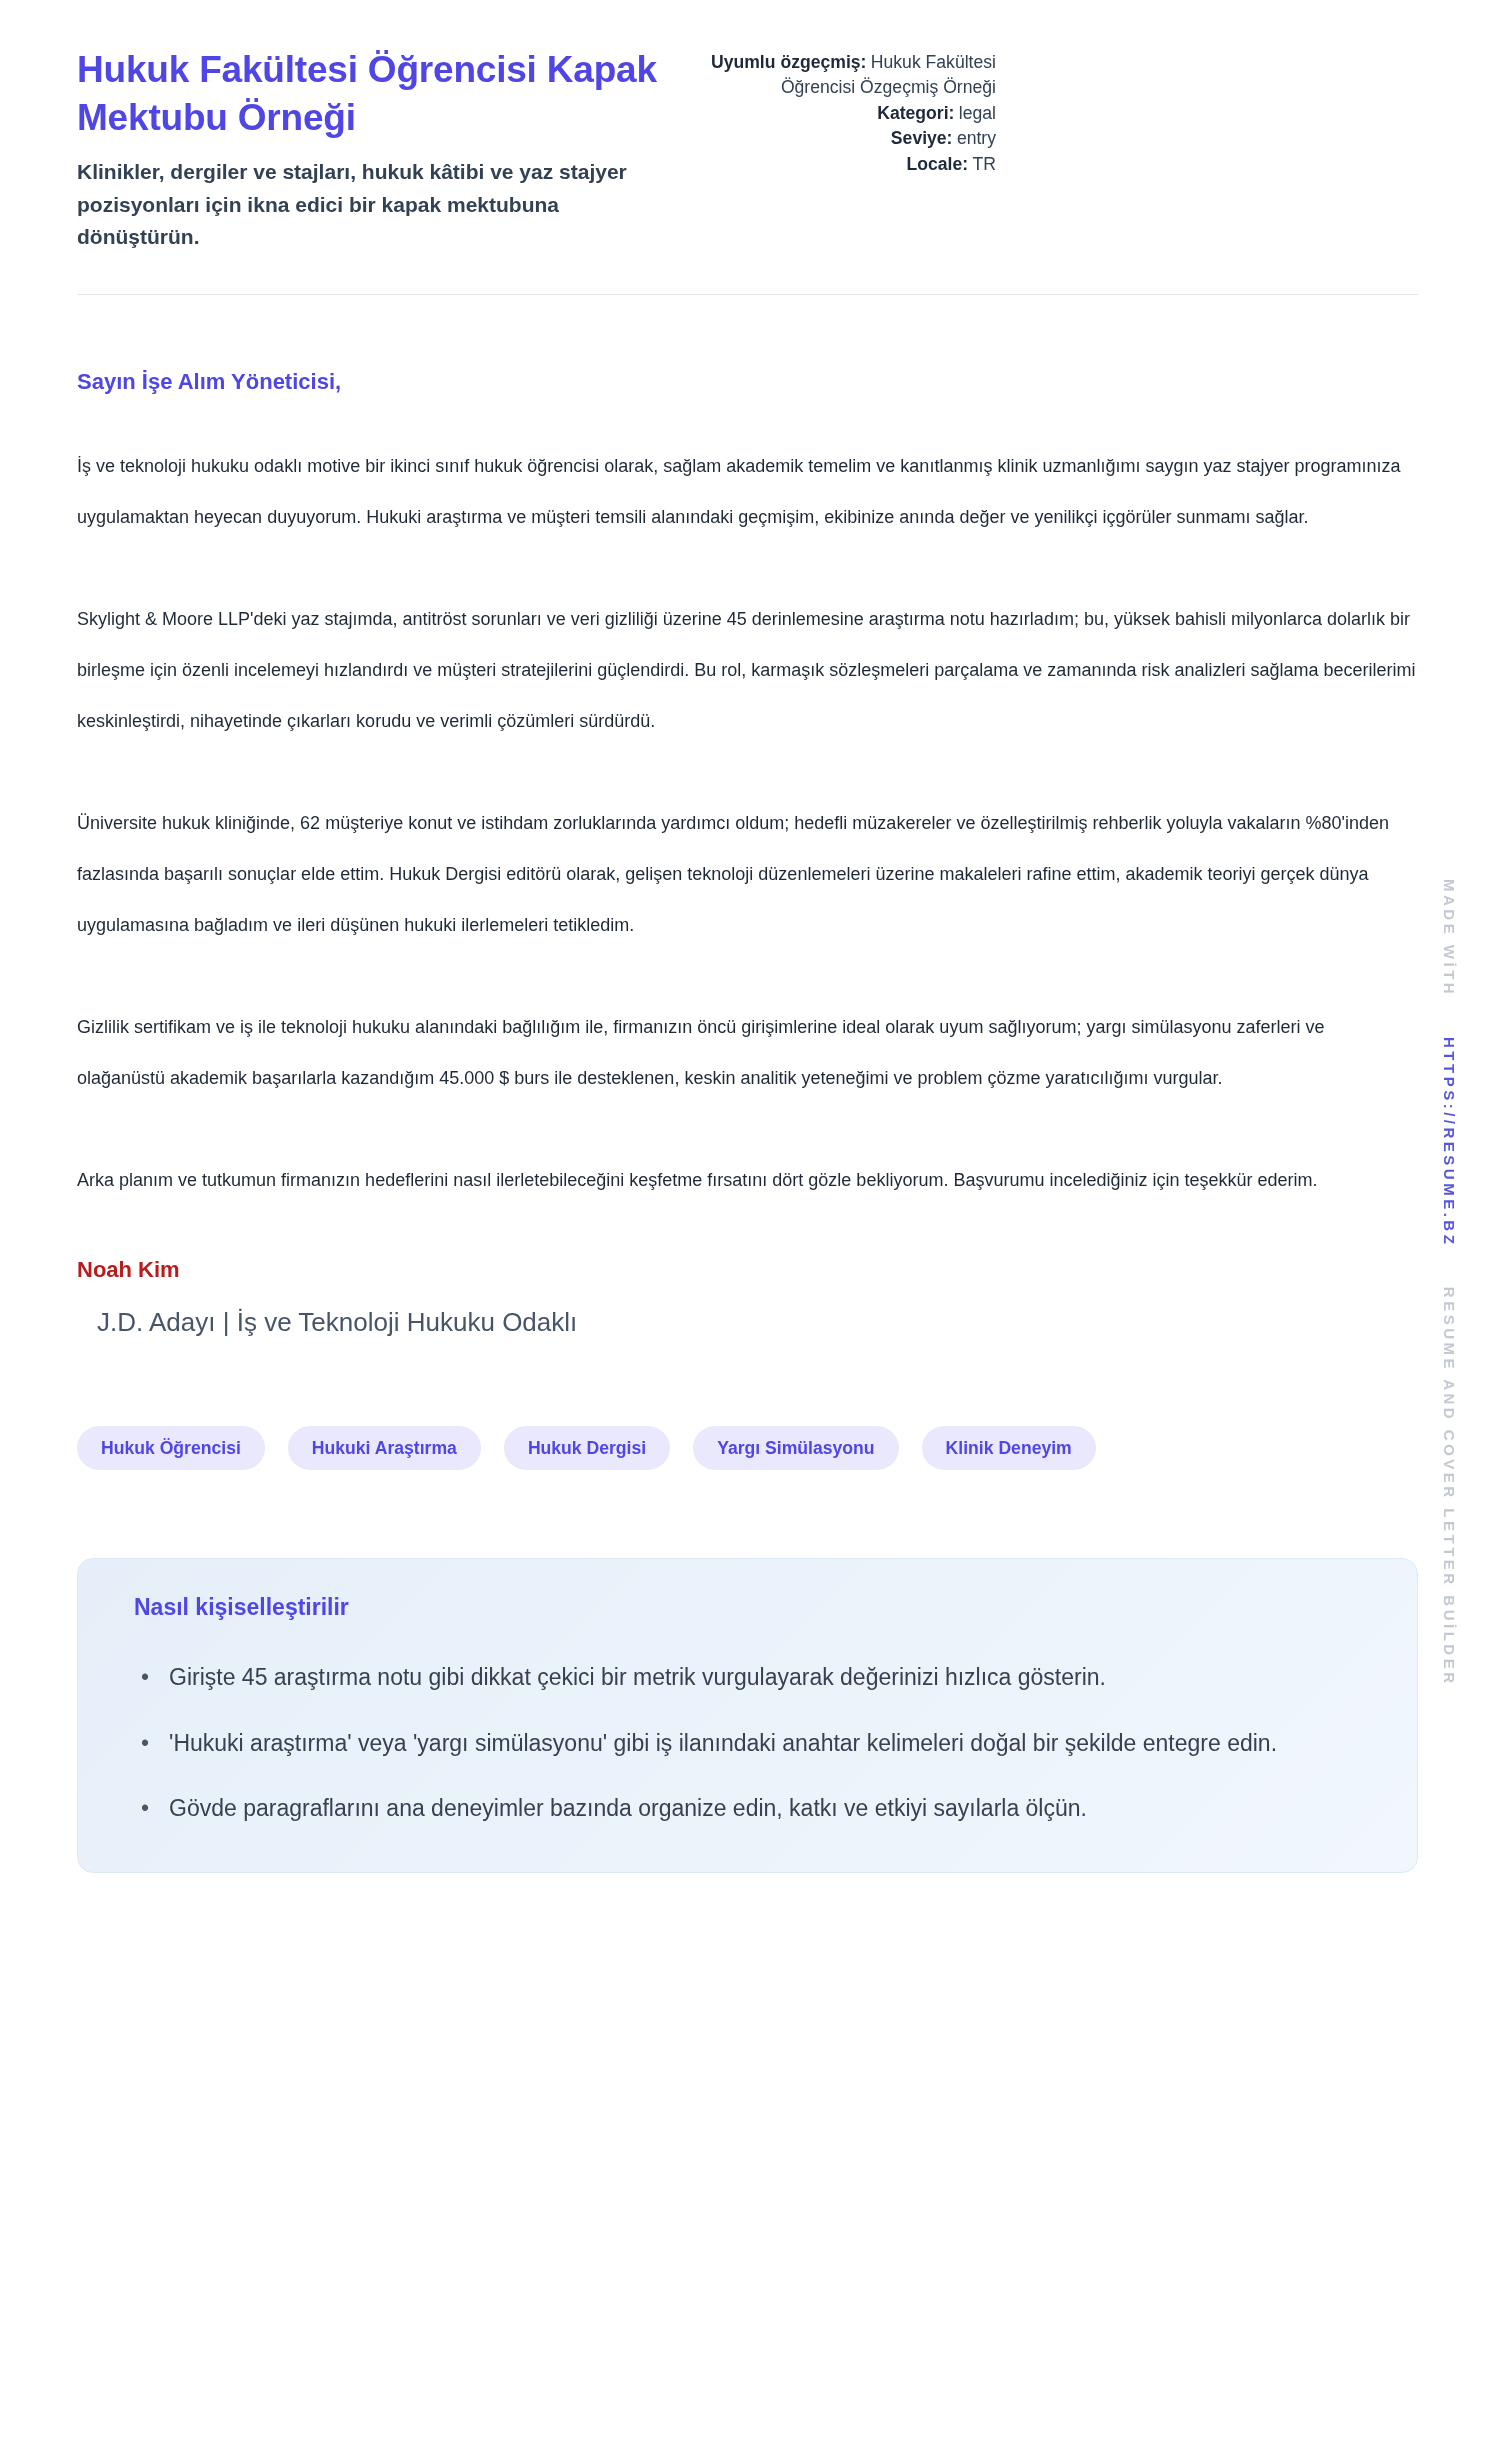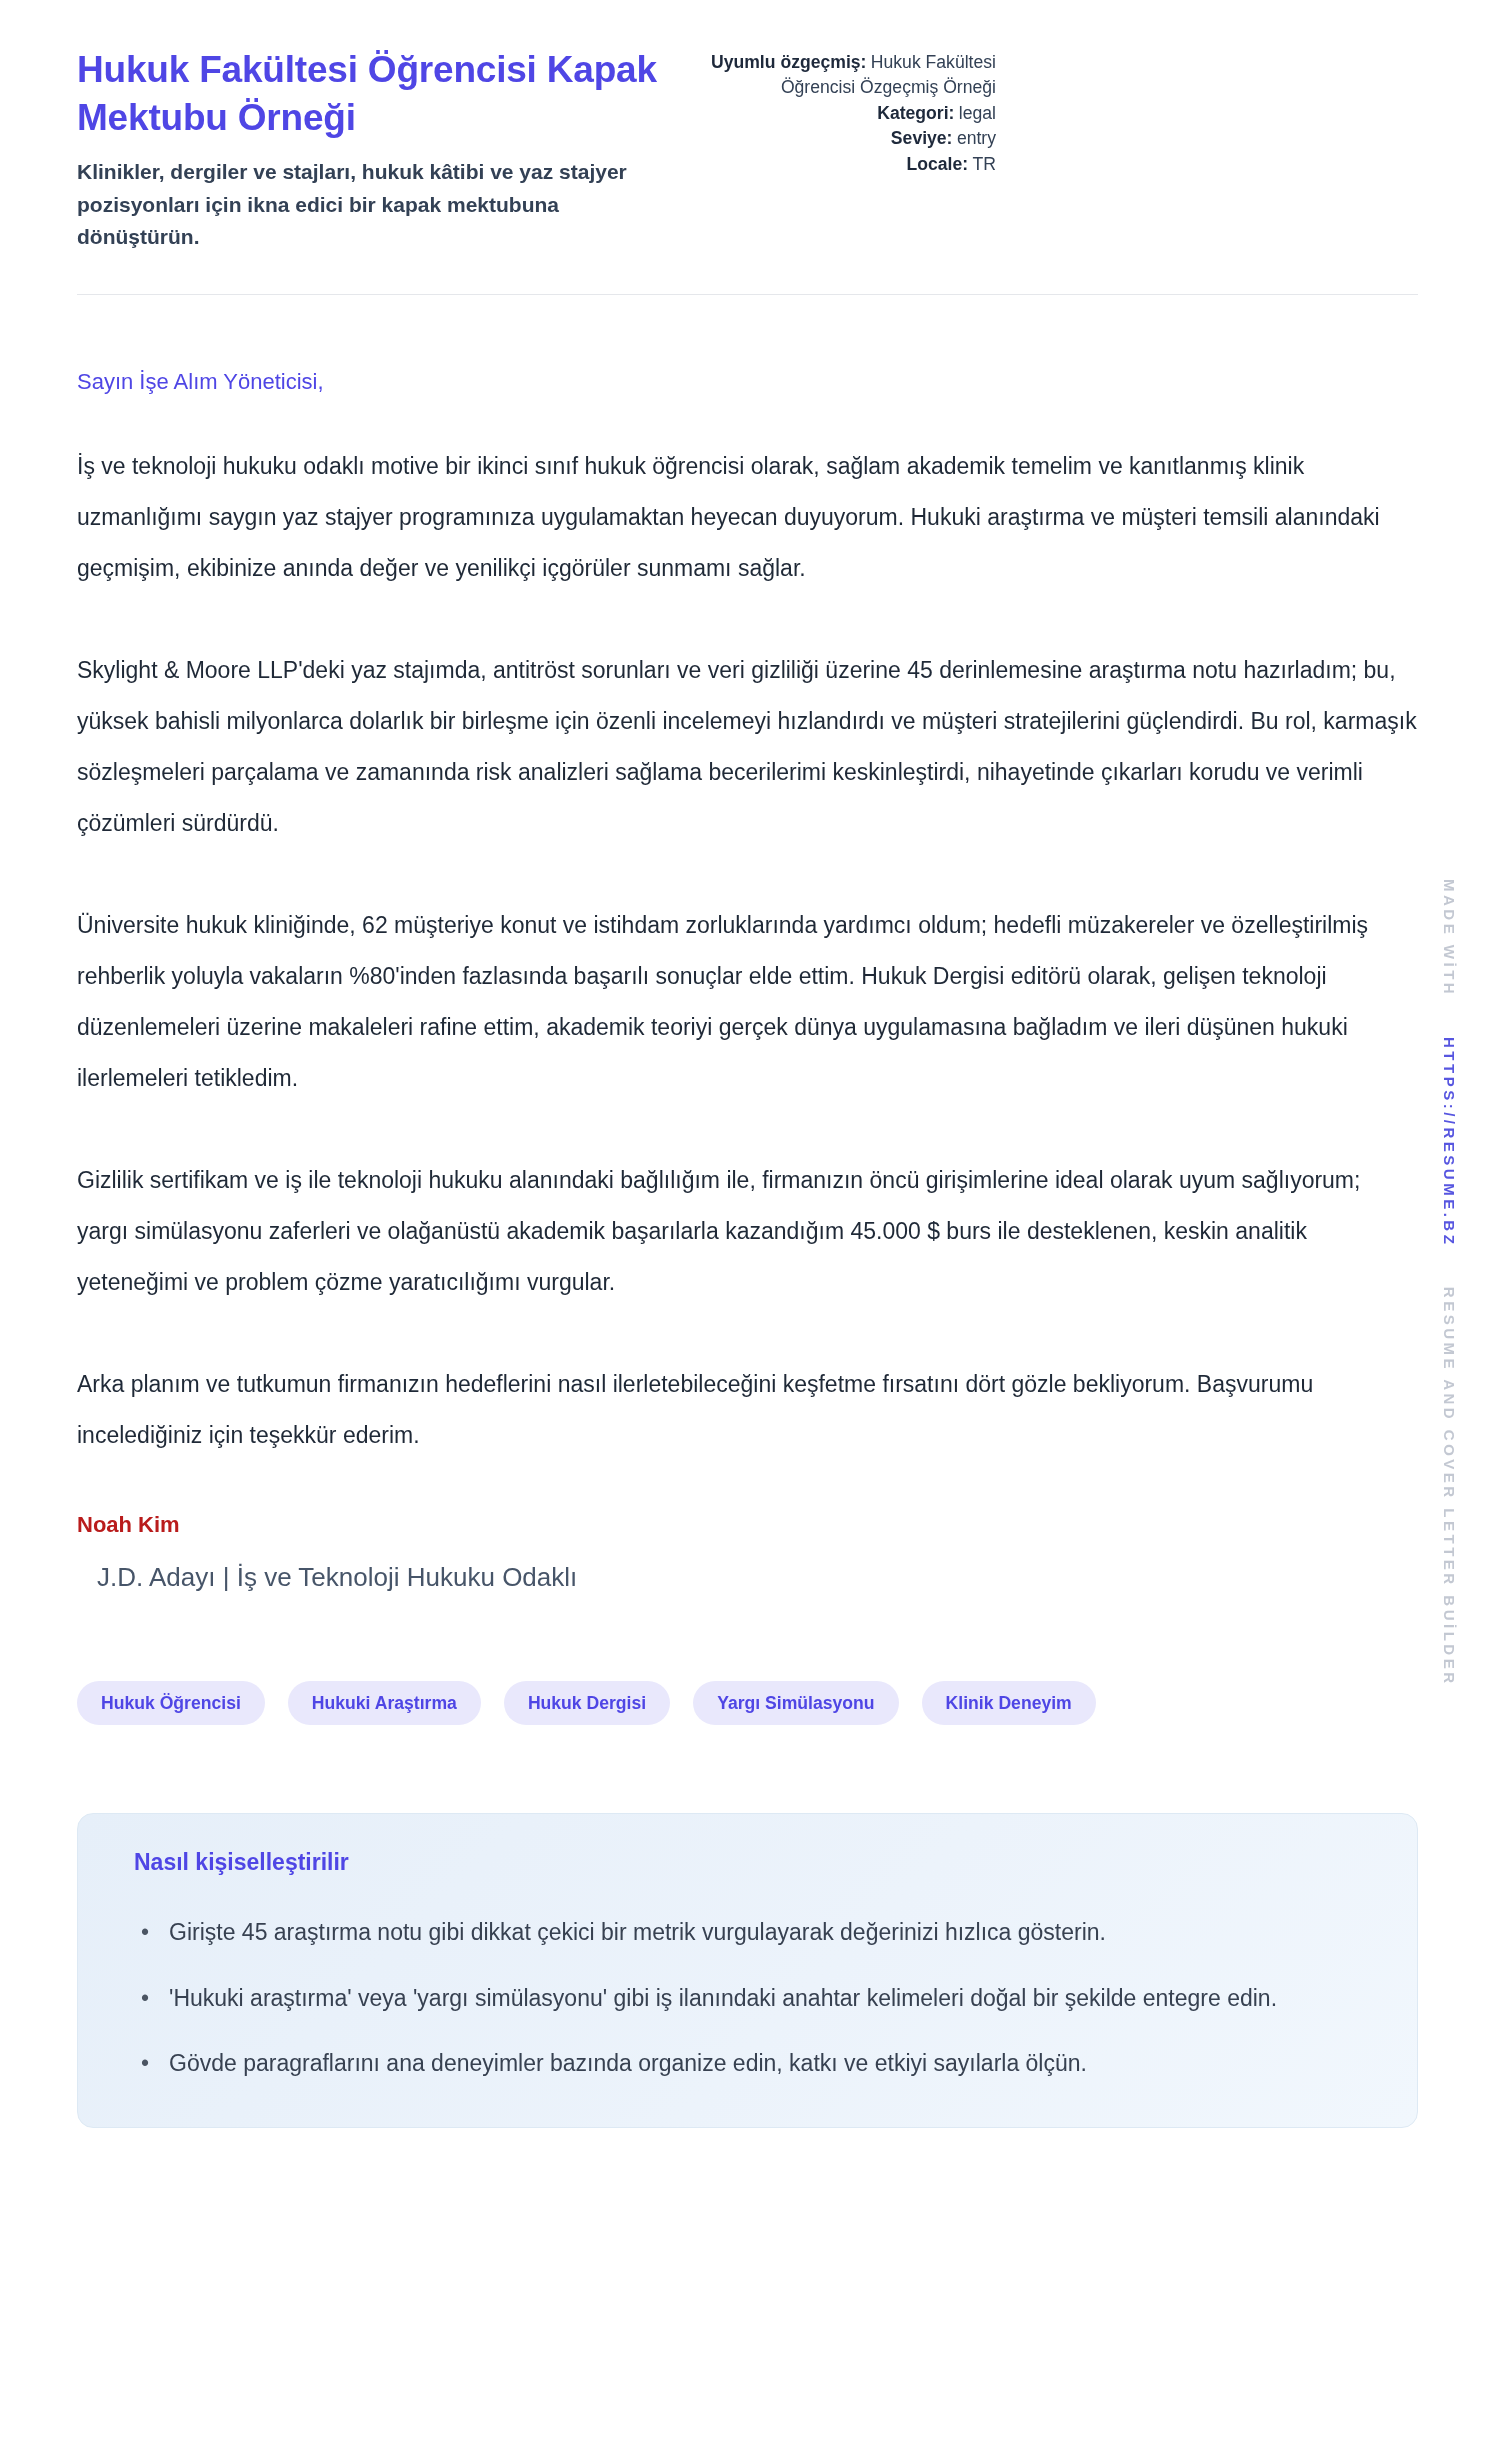--- a/index.html
+++ b/index.html
@@ -47,28 +47,28 @@
     border: none;
     border-top: 0.9px solid #e5e7eb;
     margin: 40px 0 0;
   }
 
   
   .letter { margin-top: 74px; }
   .greeting {
     color: #4f46e5;
     font-size: 22px;
-    font-weight: 400;
+    font-weight: 700;
   }
   .paragraphs { margin-top: 46px; }
   .paragraphs p {
     margin: 0 0 51px;
     max-width: 1340px;
     color: #1f2937;
-    font-size: 23px;
+    font-size: 18px;
     line-height: 51px;
     font-weight: 400;
   }
   .signature { margin-top: 26px; }
   .signature-name { color: #b91c1c; font-size: 22px; font-weight: 700; }
   .signature-title { margin-top: 24.6px; color: #475569; font-size: 26px; margin-left: 20px; }
 
   
   .tags { display: flex; flex-wrap: wrap; gap: 23px; margin-top: 88px; align-items: flex-end; }
   .tag {

